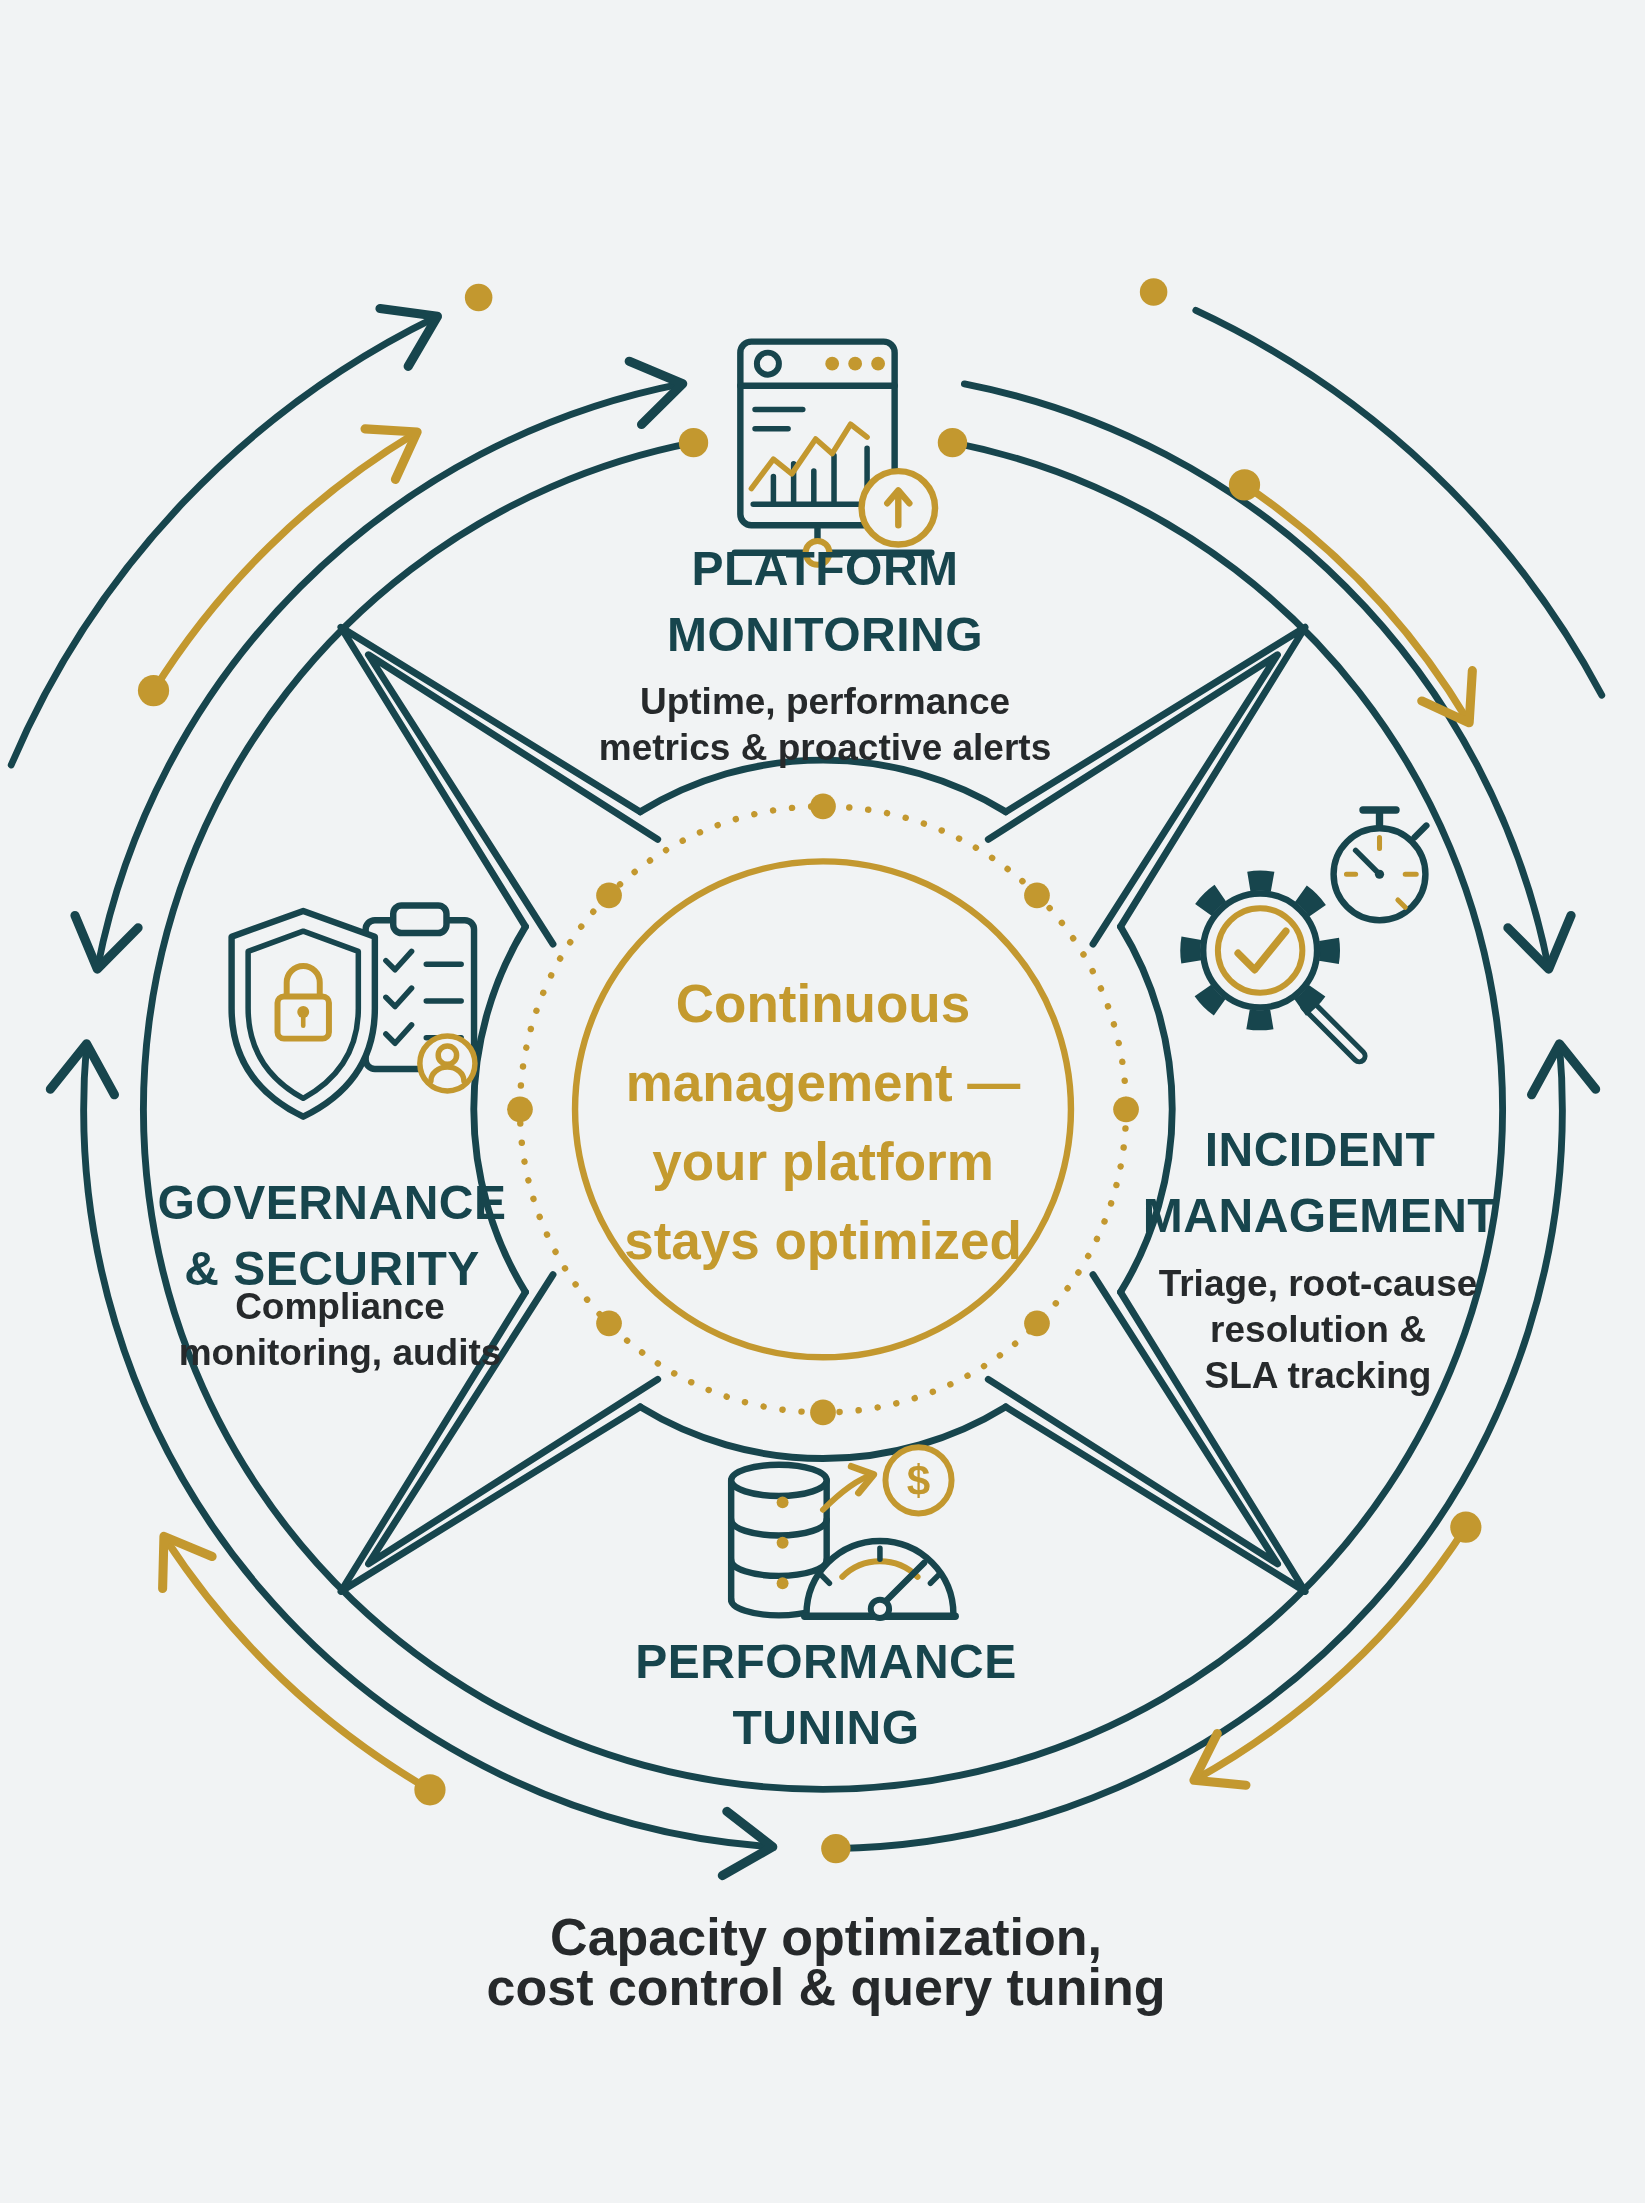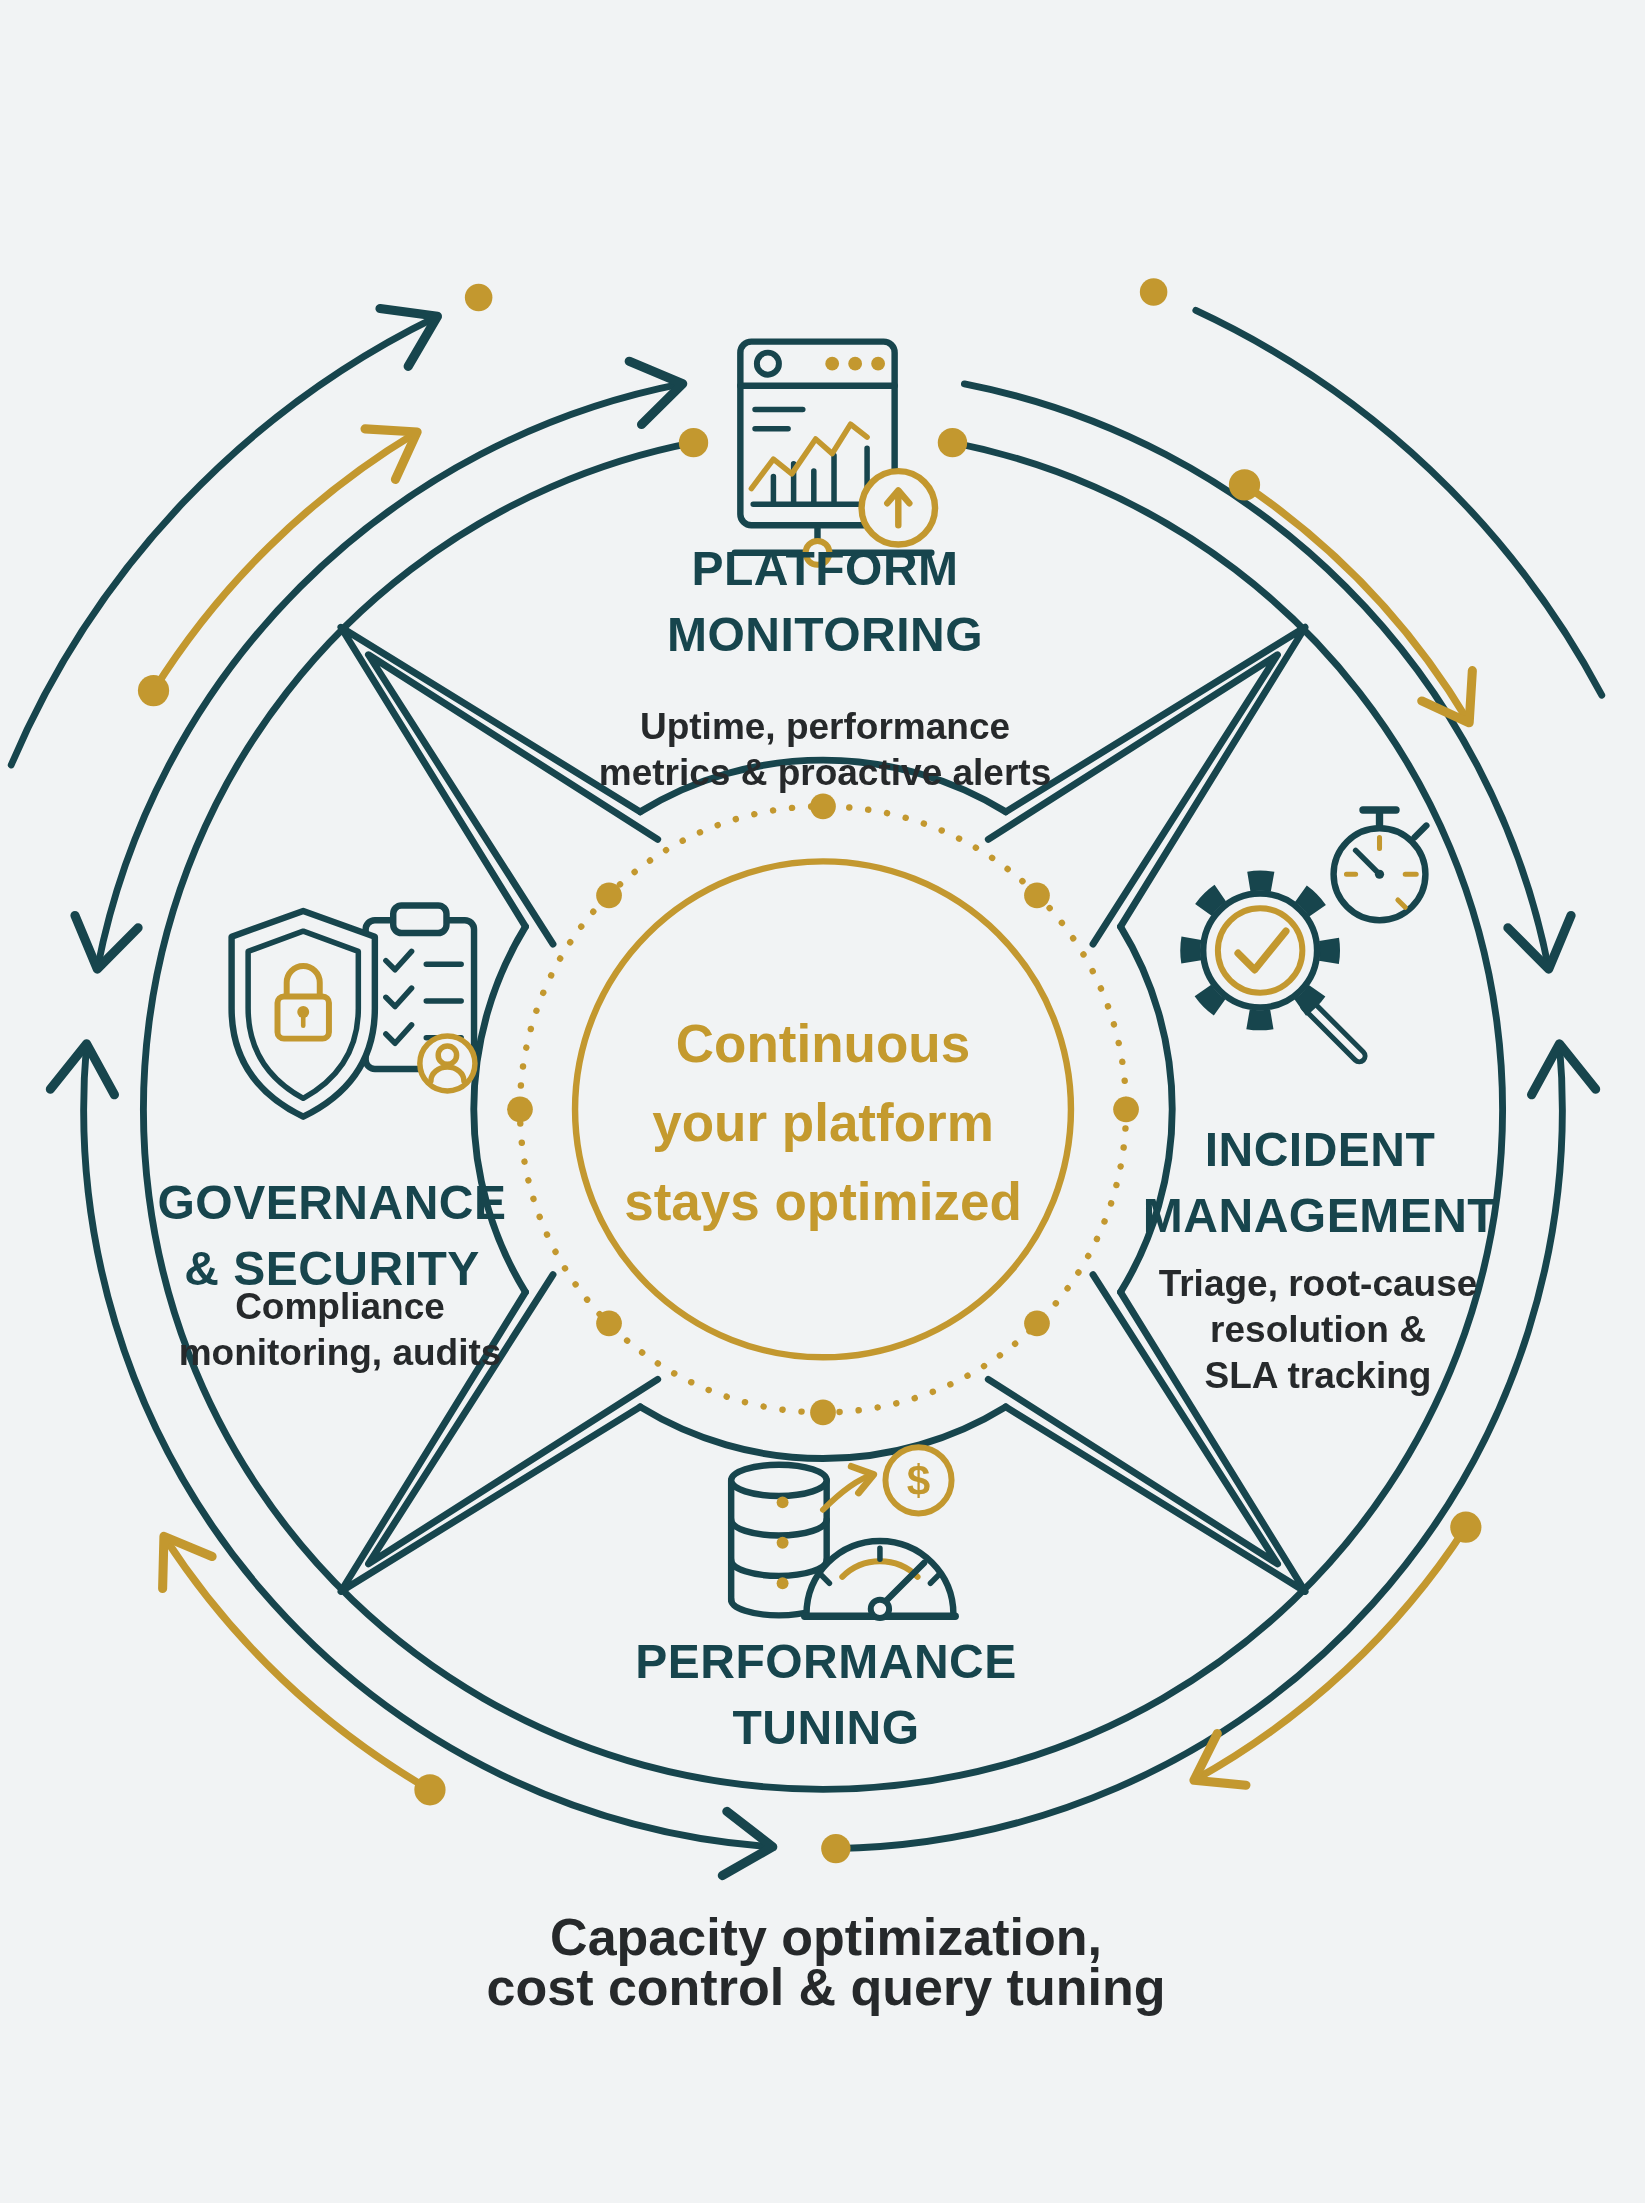--- a/index.html
+++ b/index.html
@@ -170,29 +170,30 @@
       <path d="M917,1717 A58,58 0 0 1 999,1717" stroke="#c3982f" stroke-width="6.5"></path>
       <path stroke-width="6" d="M893,1714 L903,1724 M1023,1714 L1013,1724 M958,1686 L958,1698"></path>
       <path d="M958,1750 L1006,1702"></path>
       <circle cx="958" cy="1752" r="10" fill="#f1f3f4" stroke-width="6.5"></circle>
     </g>
   </g>
 </svg>
 
 <div class="txt center-text" style="left:823px;top:1122px;">
   <div>Continuous</div>
+  <div>management —</div>
   <div>your platform</div>
   <div>stays optimized</div>
 </div>
 
 <div class="txt heading" style="left:825px;top:602px;">
   <div>PLATFORM</div>
   <div>MONITORING</div>
 </div>
-<div class="txt sub" style="left:825px;top:750px;">
+<div class="txt sub" style="left:825px;top:725px;">
   <div>Uptime, performance</div>
   <div>metrics &amp; proactive alerts</div>
 </div>
 
 <div class="txt heading" style="left:332px;top:1236px;">
   <div>GOVERNANCE</div>
   <div>&amp; SECURITY</div>
 </div>
 <div class="txt sub" style="left:340px;top:1330px;">
   <div>Compliance</div>

